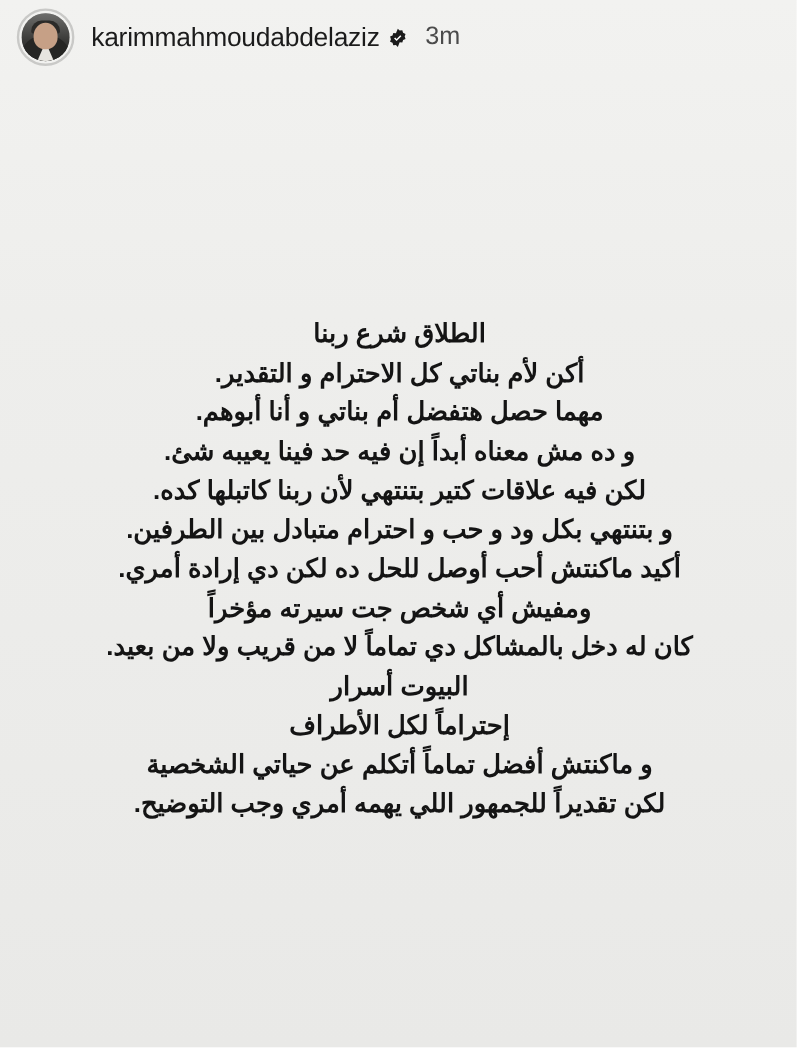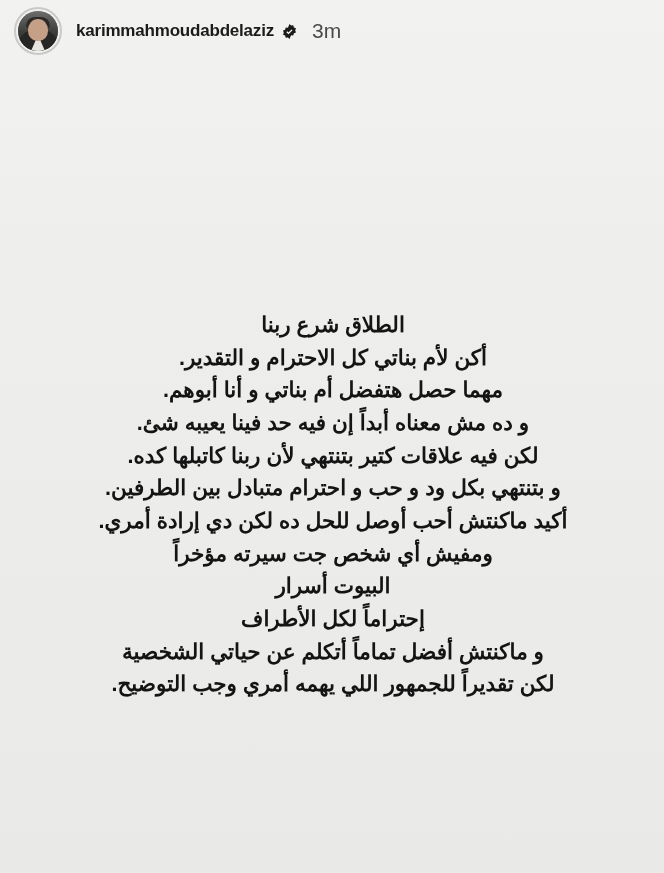--- a/index.html
+++ b/index.html
@@ -98,22 +98,22 @@
     background: #e7e5e0;
     clip-path: polygon(50% 0, 100% 100%, 0 100%);
   }
   .username-wrap {
     display: flex;
     align-items: center;
     margin-left: 14px;
     min-width: 0;
   }
   .username {
-    font-size: 17px;
-    font-weight: 700;
+    font-size: 22px;
+    font-weight: 400;
     color: #1b1b1b;
     letter-spacing: -0.2px;
     white-space: nowrap;
   }
   .verified {
     width: 17px;
     height: 17px;
     margin-left: 7px;
     flex: 0 0 auto;
     display: inline-block;
@@ -127,21 +127,20 @@
   
   .story-text {
     position: absolute;
     left: 2px;
     right: 0;
     top: 262px;
     padding: 0 10px;
     box-sizing: border-box;
     direction: rtl;
     text-align: center;
-    margin-top: 47px;
   }
   .line {
     font-size: 21.5px;
     font-weight: 700;
     color: #141414;
     line-height: 1.52;
     white-space: nowrap;
     letter-spacing: 0px;
   }
 </style>
@@ -175,19 +174,20 @@
 
   <div class="story-text">
     <div class="line">الطلاق شرع ربنا</div>
     <div class="line">أكن لأم بناتي كل الاحترام و التقدير.</div>
     <div class="line">مهما حصل هتفضل أم بناتي و أنا أبوهم.</div>
     <div class="line">و ده مش معناه أبداً إن فيه حد فينا يعيبه شئ.</div>
     <div class="line">لكن فيه علاقات كتير بتنتهي لأن ربنا كاتبلها كده.</div>
     <div class="line">و بتنتهي بكل ود و حب و احترام متبادل بين الطرفين.</div>
     <div class="line">أكيد ماكنتش أحب أوصل للحل ده لكن دي إرادة أمري.</div>
     <div class="line">ومفيش أي شخص جت سيرته مؤخراً</div>
+    <div class="line">كان له دخل بالمشاكل دي تماماً لا من قريب ولا من بعيد.</div>
     <div class="line">البيوت أسرار</div>
     <div class="line">إحتراماً لكل الأطراف</div>
     <div class="line">و ماكنتش أفضل تماماً أتكلم عن حياتي الشخصية</div>
     <div class="line">لكن تقديراً للجمهور اللي يهمه أمري وجب التوضيح.</div>
   </div>
 
 </div>
 
 </body></html>

